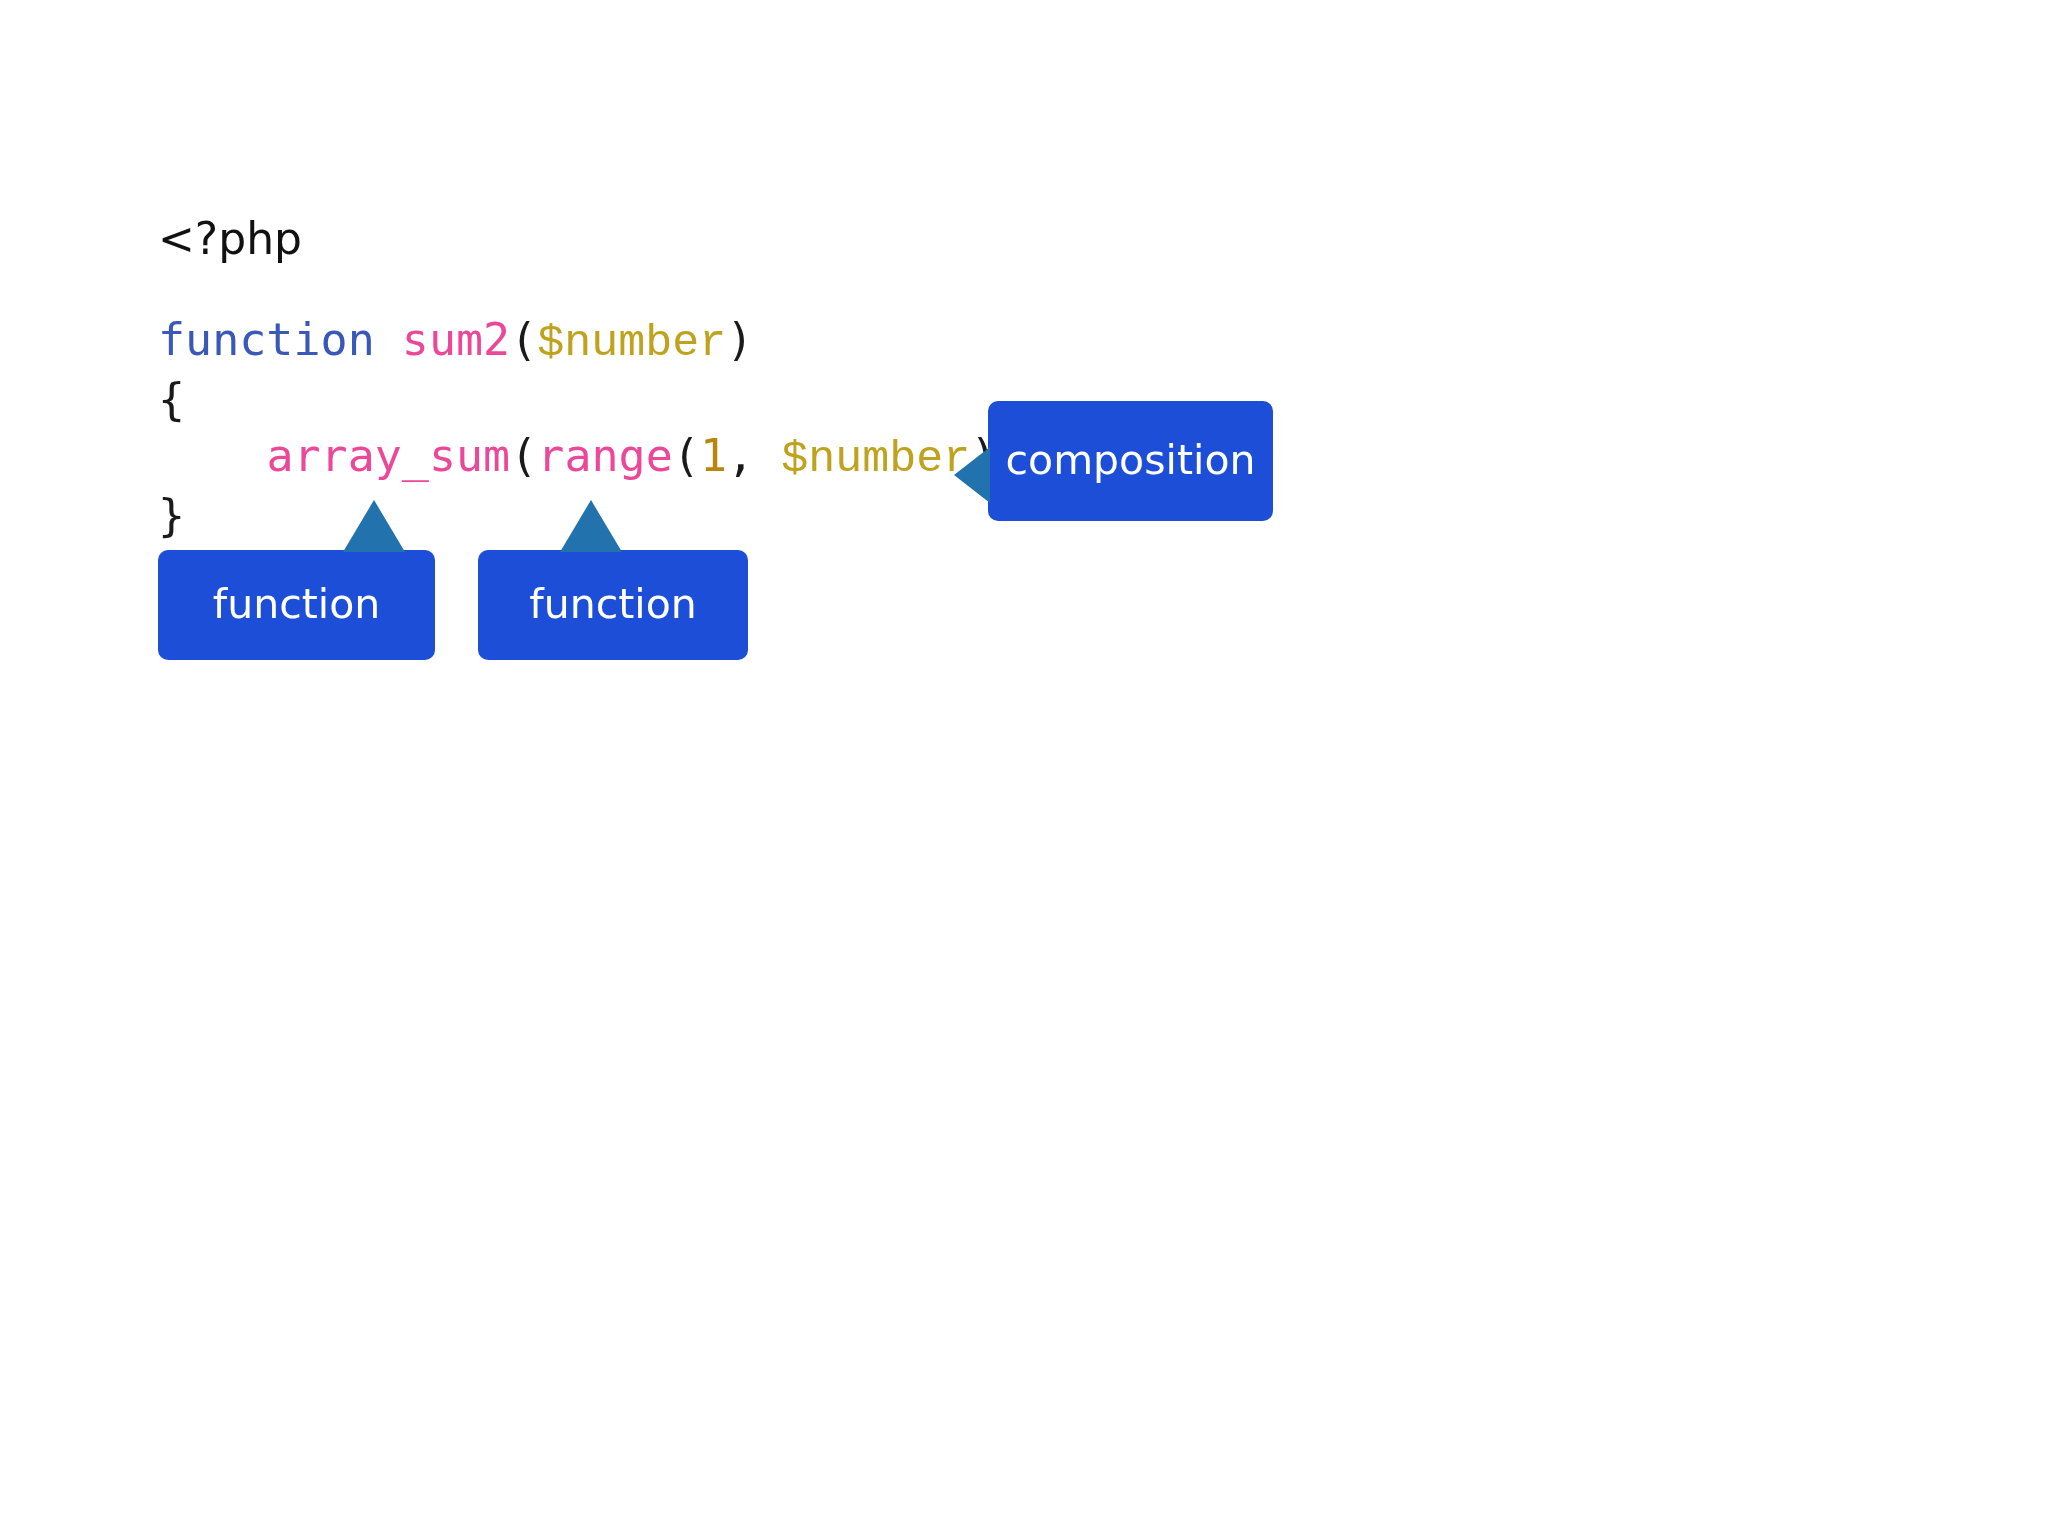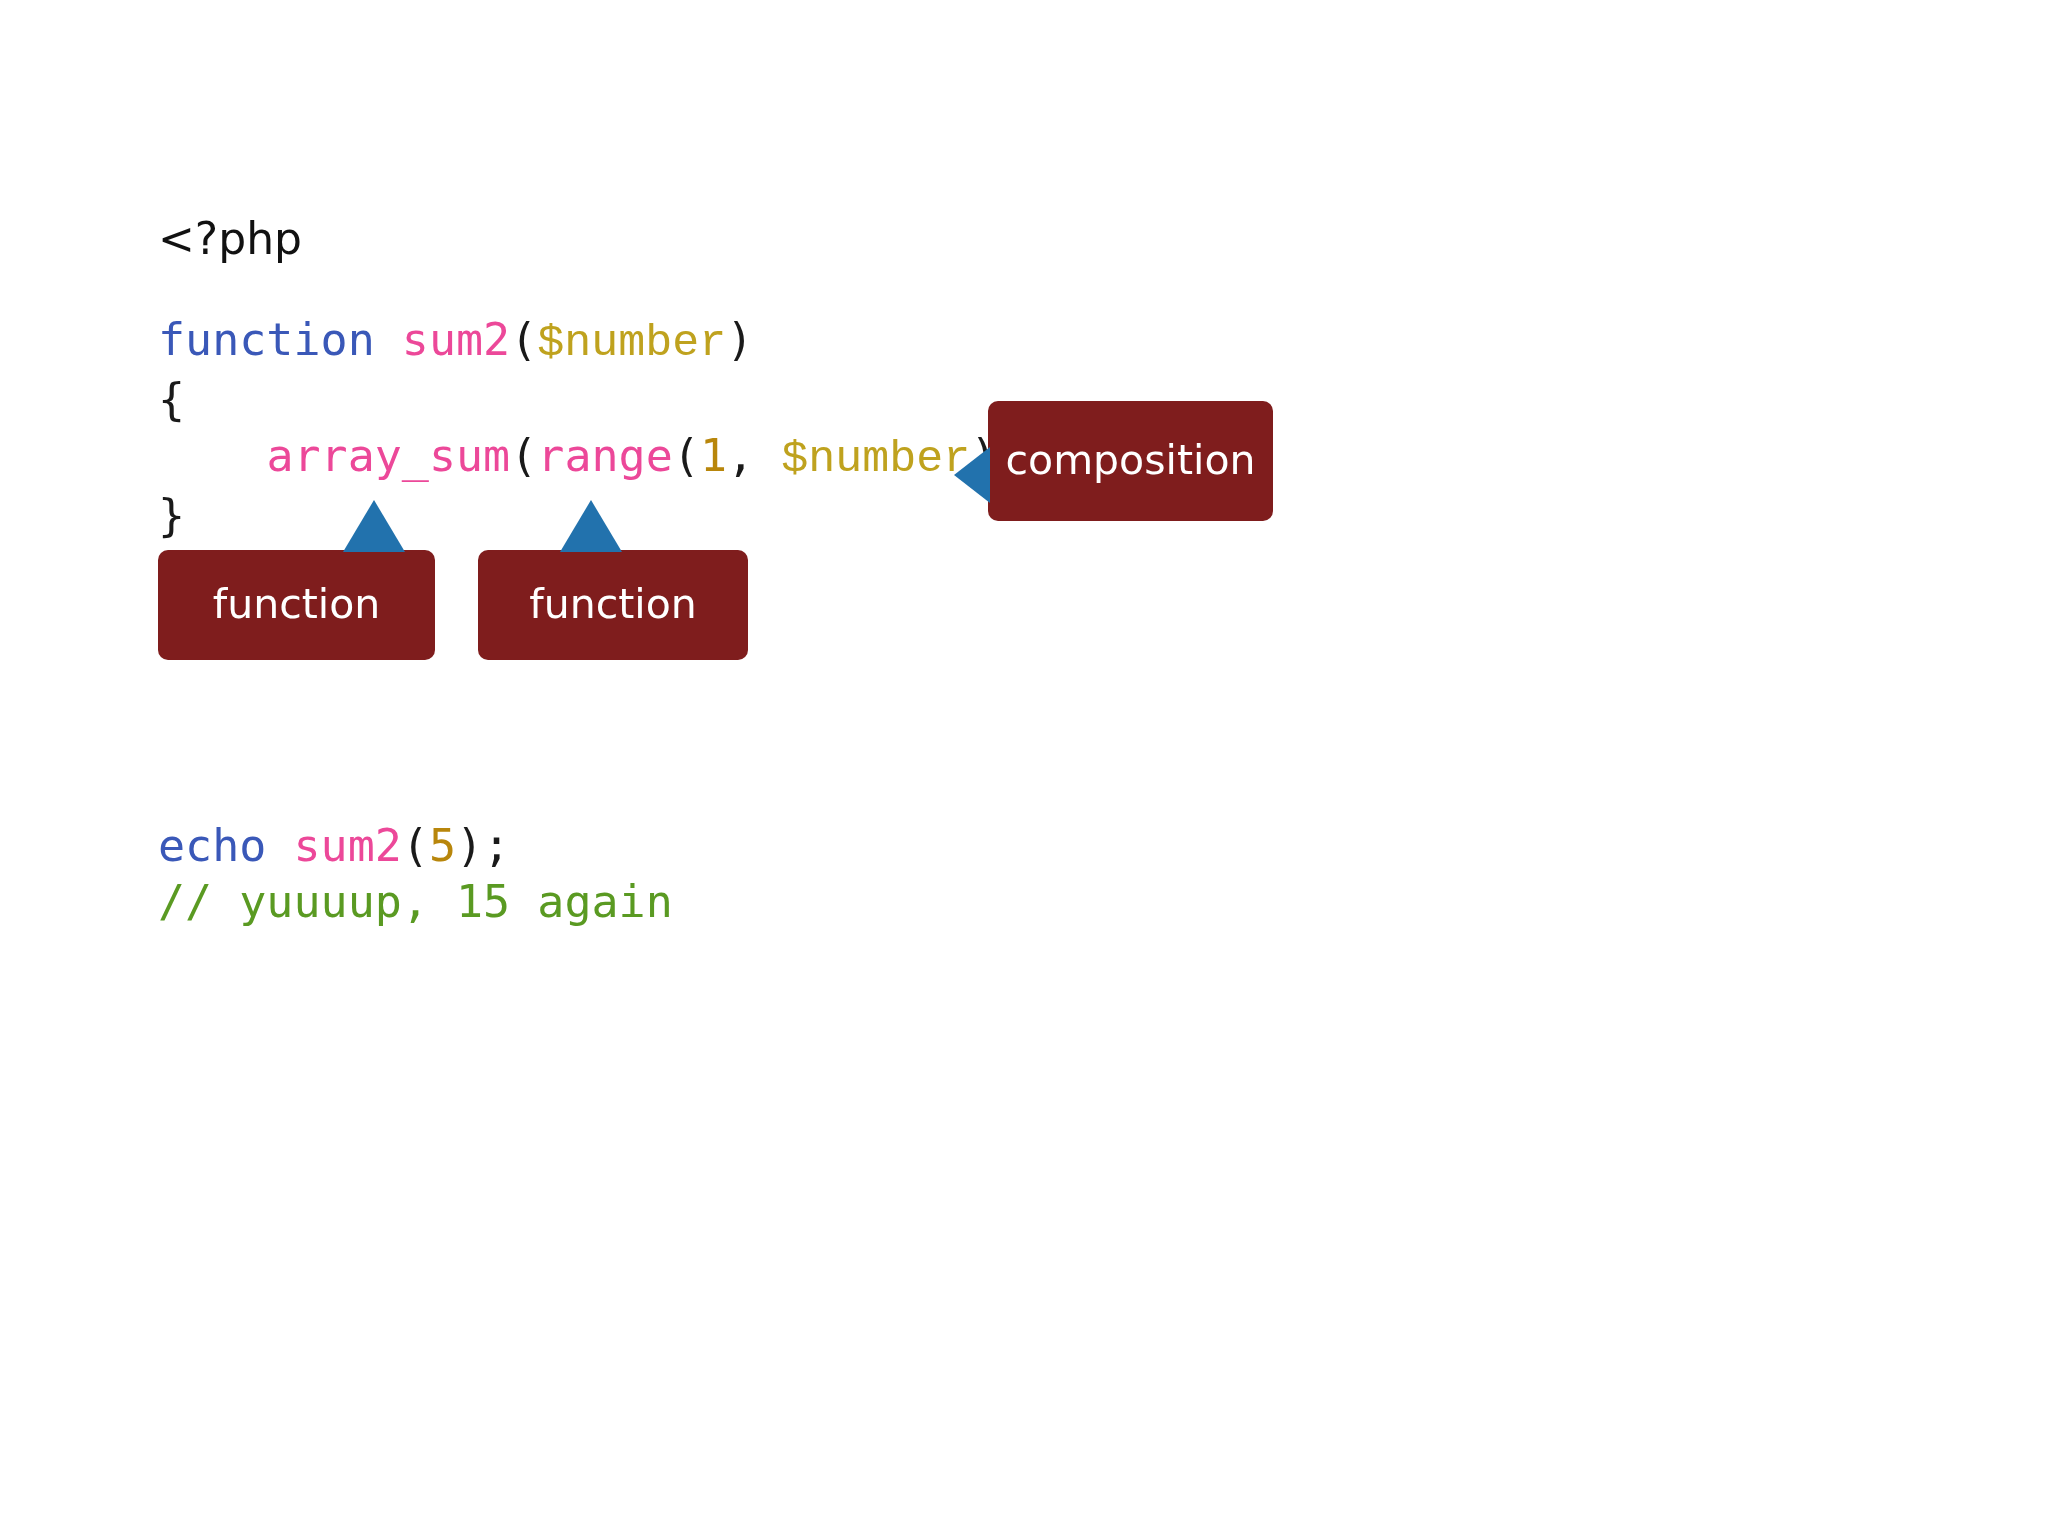--- a/index.html
+++ b/index.html
@@ -50,21 +50,21 @@
   .tok-plain   { color: #1a1a1a; }
   .tok-keyword { color: #3a58b8; }
   .tok-func    { color: #ec4899; }
   .tok-var     { color: #bfa21e; font-family: Liberation Mono, monospace; }
   .tok-number  { color: #b8860b; }
   .tok-comment { color: #5a9a22; }
 
   
   .callout {
     position: absolute;
-    background: #7f1d1d;
+    background: #1d4ed8;
     border-radius: 10px;
     color: #ffffff;
     font-family: "DejaVu Sans", sans-serif;
     font-size: 41px;
     display: flex;
     align-items: center;
     justify-content: center;
   }
   .callout .label {
     position: relative;
@@ -120,21 +120,20 @@
 </style>
 </head>
 <body>
 
 <div id="slide">
 
   <div class="php-tag">&lt;?php</div>
 
   <div class="code-block" id="code-top"><div><span class="tok-keyword">function </span><span class="tok-func">sum2</span><span class="tok-plain">(</span><span class="tok-var">$number</span><span class="tok-plain">)</span></div><div><span class="tok-plain">{</span></div><div><span class="tok-plain">    </span><span class="tok-func">array_sum</span><span class="tok-plain">(</span><span class="tok-func">range</span><span class="tok-plain">(</span><span class="tok-number">1</span><span class="tok-plain">, </span><span class="tok-var">$number</span><span class="tok-plain">));</span></div><div><span class="tok-plain">}</span></div></div>
 
-  <div class="code-block" id="code-bottom"><div><span class="tok-keyword">echo </span><span class="tok-func">sum2</span><span class="tok-plain">(</span><span class="tok-number">5</span><span class="tok-plain">);</span></div><div><span class="tok-comment">// yuuuup, 15 again</span></div></div>
 
   <div class="callout" id="callout-function-1">
     <span class="tail-up"></span>
     <span class="label">function</span>
   </div>
 
   <div class="callout" id="callout-function-2">
     <span class="tail-up"></span>
     <span class="label">function</span>
   </div>

